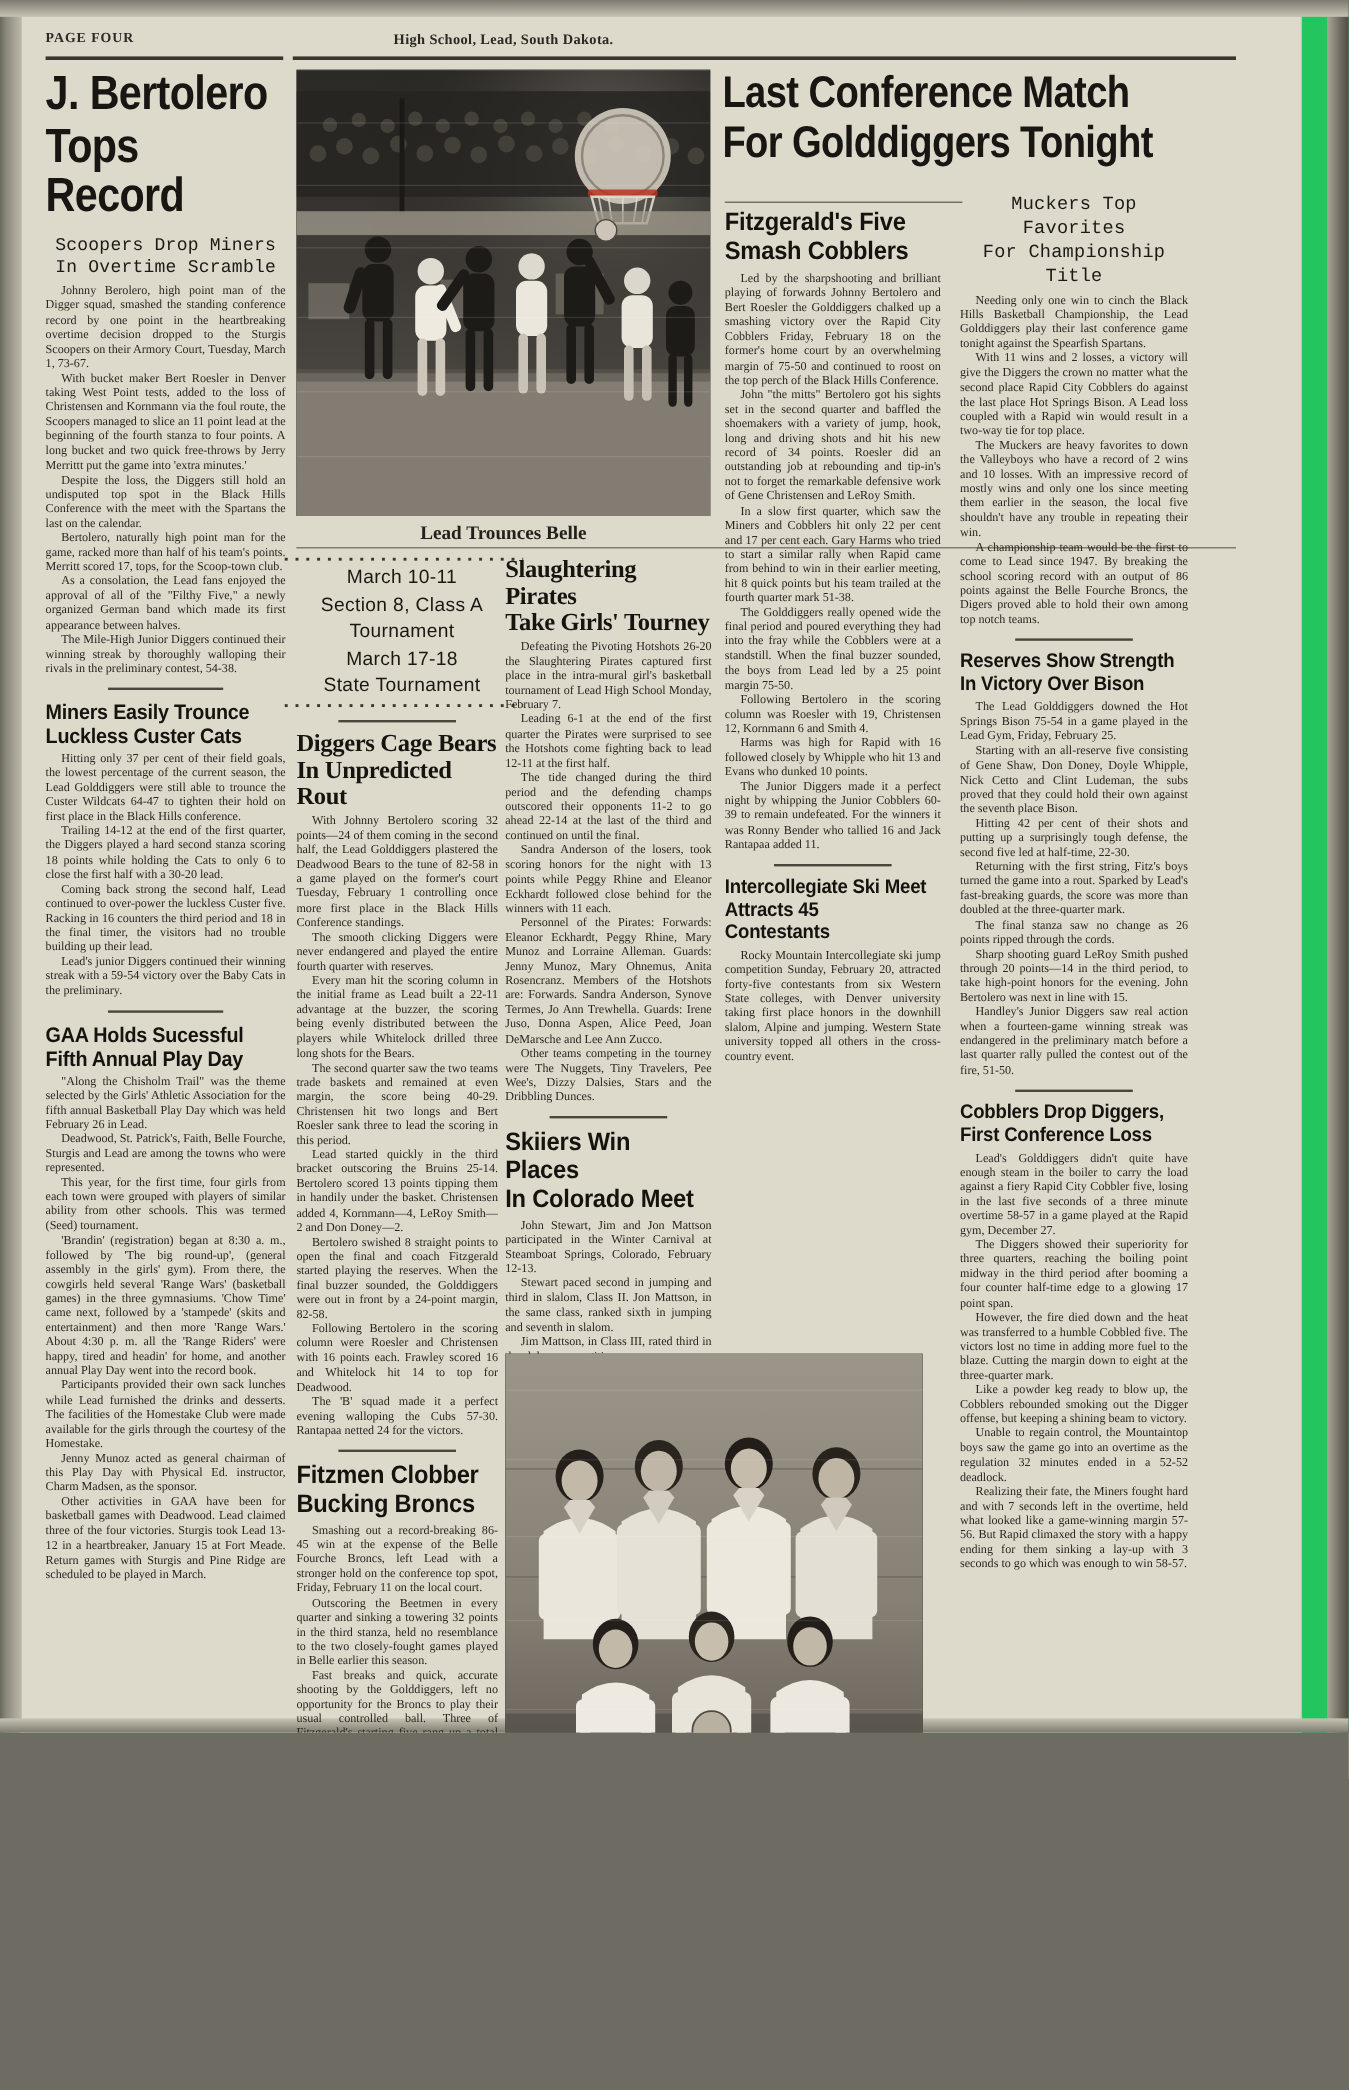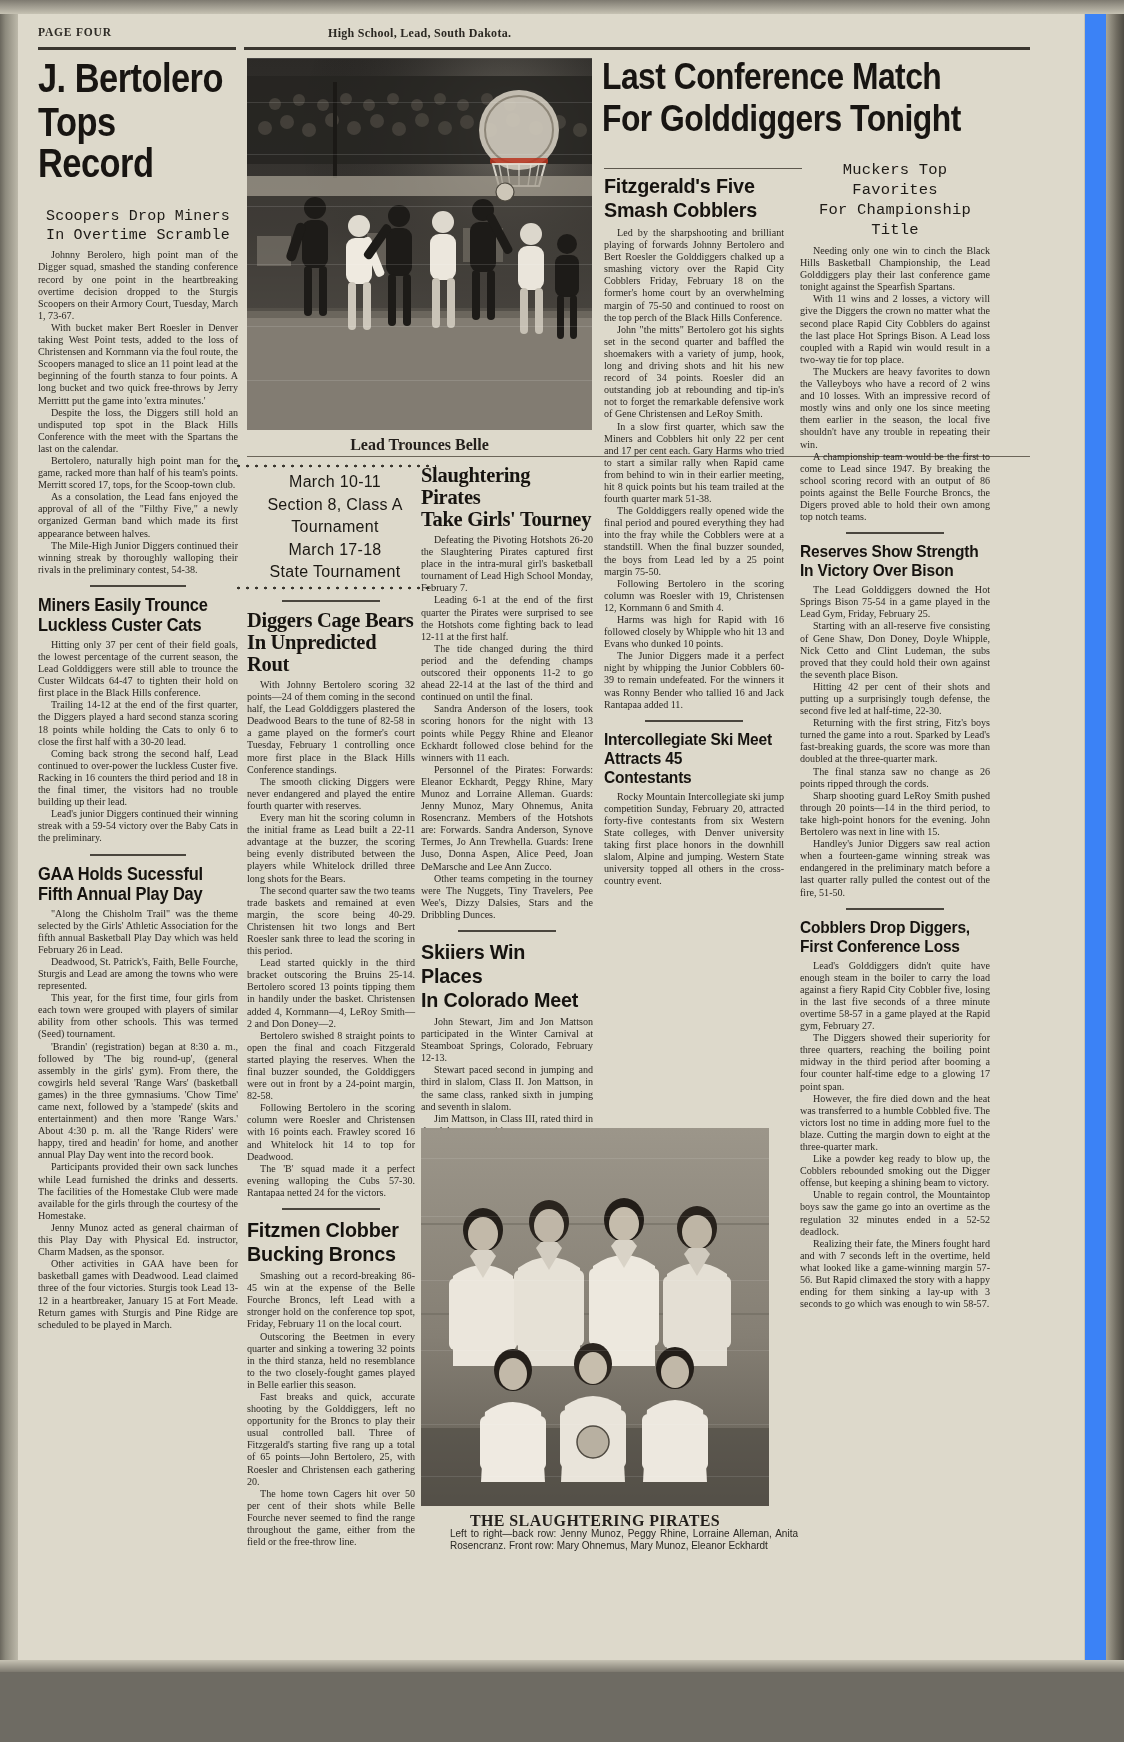--- a/index.html
+++ b/index.html
@@ -6,22 +6,22 @@
     margin: 0;
     padding: 0;
     background: #6e6b63;
   }
   body {
     font-family: "Liberation Serif", serif;
   }
   #page {
     position: relative;
     width: 1124px;
-    height: 1672px;
-    background: #3b82f6;
+    height: 1444px;
+    background: #22c55e;
     overflow: hidden;
   }
   
   #sheet {
     position: absolute;
     left: 18px;
     top: 14px;
     width: 1066px;
     height: 1716px;
     background: #ddd9cb;
@@ -206,21 +206,21 @@
   <div class="masthead">
     <div class="page-label">PAGE FOUR</div>
     <div class="masthead-title">High School, Lead, South Dakota.</div>
   </div>
   <div class="rule-top-left"></div>
   <div class="rule-top-right"></div>
 
   <div class="col" style="left:38px; top:58px; width:200px;">
     <div class="display-head" style="font-size:40px; width:232px;">J. Bertolero</div>
     <div class="display-head" style="font-size:40px; width:232px; margin-top:3px;">Tops Record</div>
-    <div class="sub-head-light" style="margin-top:24px;">Scoopers Drop Miners</div>
+    <div class="sub-head-light" style="margin-top:12px;">Scoopers Drop Miners</div>
     <div class="sub-head-light">In Overtime Scramble</div>
 
     <div class="body-text" style="margin-top:4px;">
       <p>Johnny Berolero, high point man of the Digger squad, smashed the standing conference record by one point in the heartbreaking overtime decision dropped to the Sturgis Scoopers on their Armory Court, Tuesday, March 1, 73-67.</p>
       <p>With bucket maker Bert Roesler in Denver taking West Point tests, added to the loss of Christensen and Kornmann via the foul route, the Scoopers managed to slice an 11 point lead at the beginning of the fourth stanza to four points. A long bucket and two quick free-throws by Jerry Merrittt put the game into 'extra minutes.'</p>
       <p>Despite the loss, the Diggers still hold an undisputed top spot in the Black Hills Conference with the meet with the Spartans the last on the calendar.</p>
       <p>Bertolero, naturally high point man for the game, racked more than half of his team's points. Merritt scored 17, tops, for the Scoop-town club.</p>
       <p>As a consolation, the Lead fans enjoyed the approval of all of the "Filthy Five," a newly organized German band which made its first appearance between halves.</p>
       <p>The Mile-High Junior Diggers continued their winning streak by thoroughly walloping their rivals in the preliminary contest, 54-38.</p>
     </div>
@@ -490,21 +490,21 @@
       <p>Hitting 42 per cent of their shots and putting up a surprisingly tough defense, the second five led at half-time, 22-30.</p>
       <p>Returning with the first string, Fitz's boys turned the game into a rout. Sparked by Lead's fast-breaking guards, the score was more than doubled at the three-quarter mark.</p>
       <p>The final stanza saw no change as 26 points ripped through the cords.</p>
       <p>Sharp shooting guard LeRoy Smith pushed through 20 points—14 in the third period, to take high-point honors for the evening. John Bertolero was next in line with 15.</p>
       <p>Handley's Junior Diggers saw real action when a fourteen-game winning streak was endangered in the preliminary match before a last quarter rally pulled the contest out of the fire, 51-50.</p>
     </div>
     <div class="hrule" style="width:98px; margin:9px auto 8px auto;"></div>
     <div class="sec-head" style="font-size:16.5px; line-height:19px;">Cobblers Drop Diggers,</div>
     <div class="sec-head" style="font-size:16.5px; line-height:19px;">First Conference Loss</div>
     <div class="body-text" style="margin-top:4px;">
-      <p>Lead's Golddiggers didn't quite have enough steam in the boiler to carry the load against a fiery Rapid City Cobbler five, losing in the last five seconds of a three minute overtime 58-57 in a game played at the Rapid gym, February 27.</p>
+      <p>Lead's Golddiggers didn't quite have enough steam in the boiler to carry the load against a fiery Rapid City Cobbler five, losing in the last five seconds of a three minute overtime 58-57 in a game played at the Rapid gym, December 27.</p>
       <p>The Diggers showed their superiority for three quarters, reaching the boiling point midway in the third period after booming a four counter half-time edge to a glowing 17 point span.</p>
       <p>However, the fire died down and the heat was transferred to a humble Cobbled five. The victors lost no time in adding more fuel to the blaze. Cutting the margin down to eight at the three-quarter mark.</p>
       <p>Like a powder keg ready to blow up, the Cobblers rebounded smoking out the Digger offense, but keeping a shining beam to victory.</p>
       <p>Unable to regain control, the Mountaintop boys saw the game go into an overtime as the regulation 32 minutes ended in a 52-52 deadlock.</p>
       <p>Realizing their fate, the Miners fought hard and with 7 seconds left in the overtime, held what looked like a game-winning margin 57-56. But Rapid climaxed the story with a happy ending for them sinking a lay-up with 3 seconds to go which was enough to win 58-57.</p>
     </div>
   </div>
 
   <div class="photo" style="left:421px; top:1128px; width:348px; height:378px;">
     <svg width="348" height="378" viewBox="0 0 348 378" preserveAspectRatio="none">

